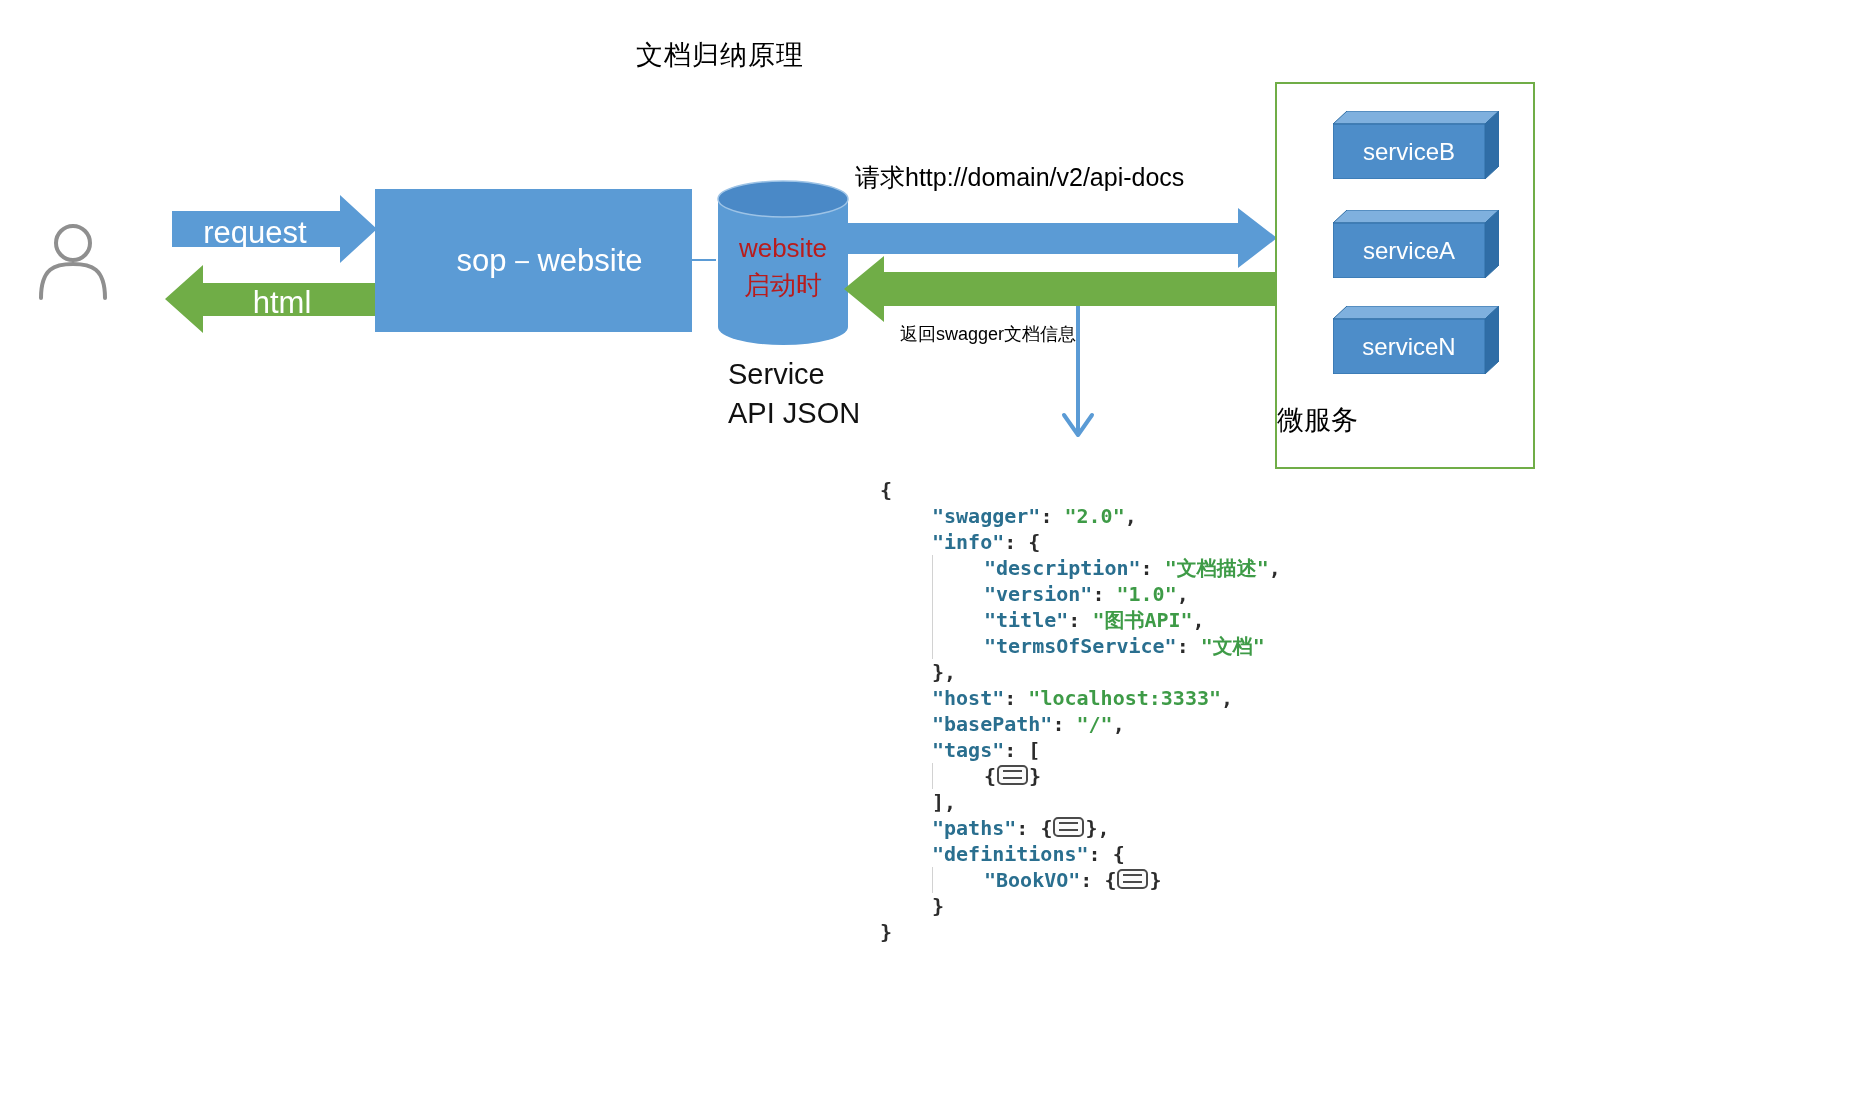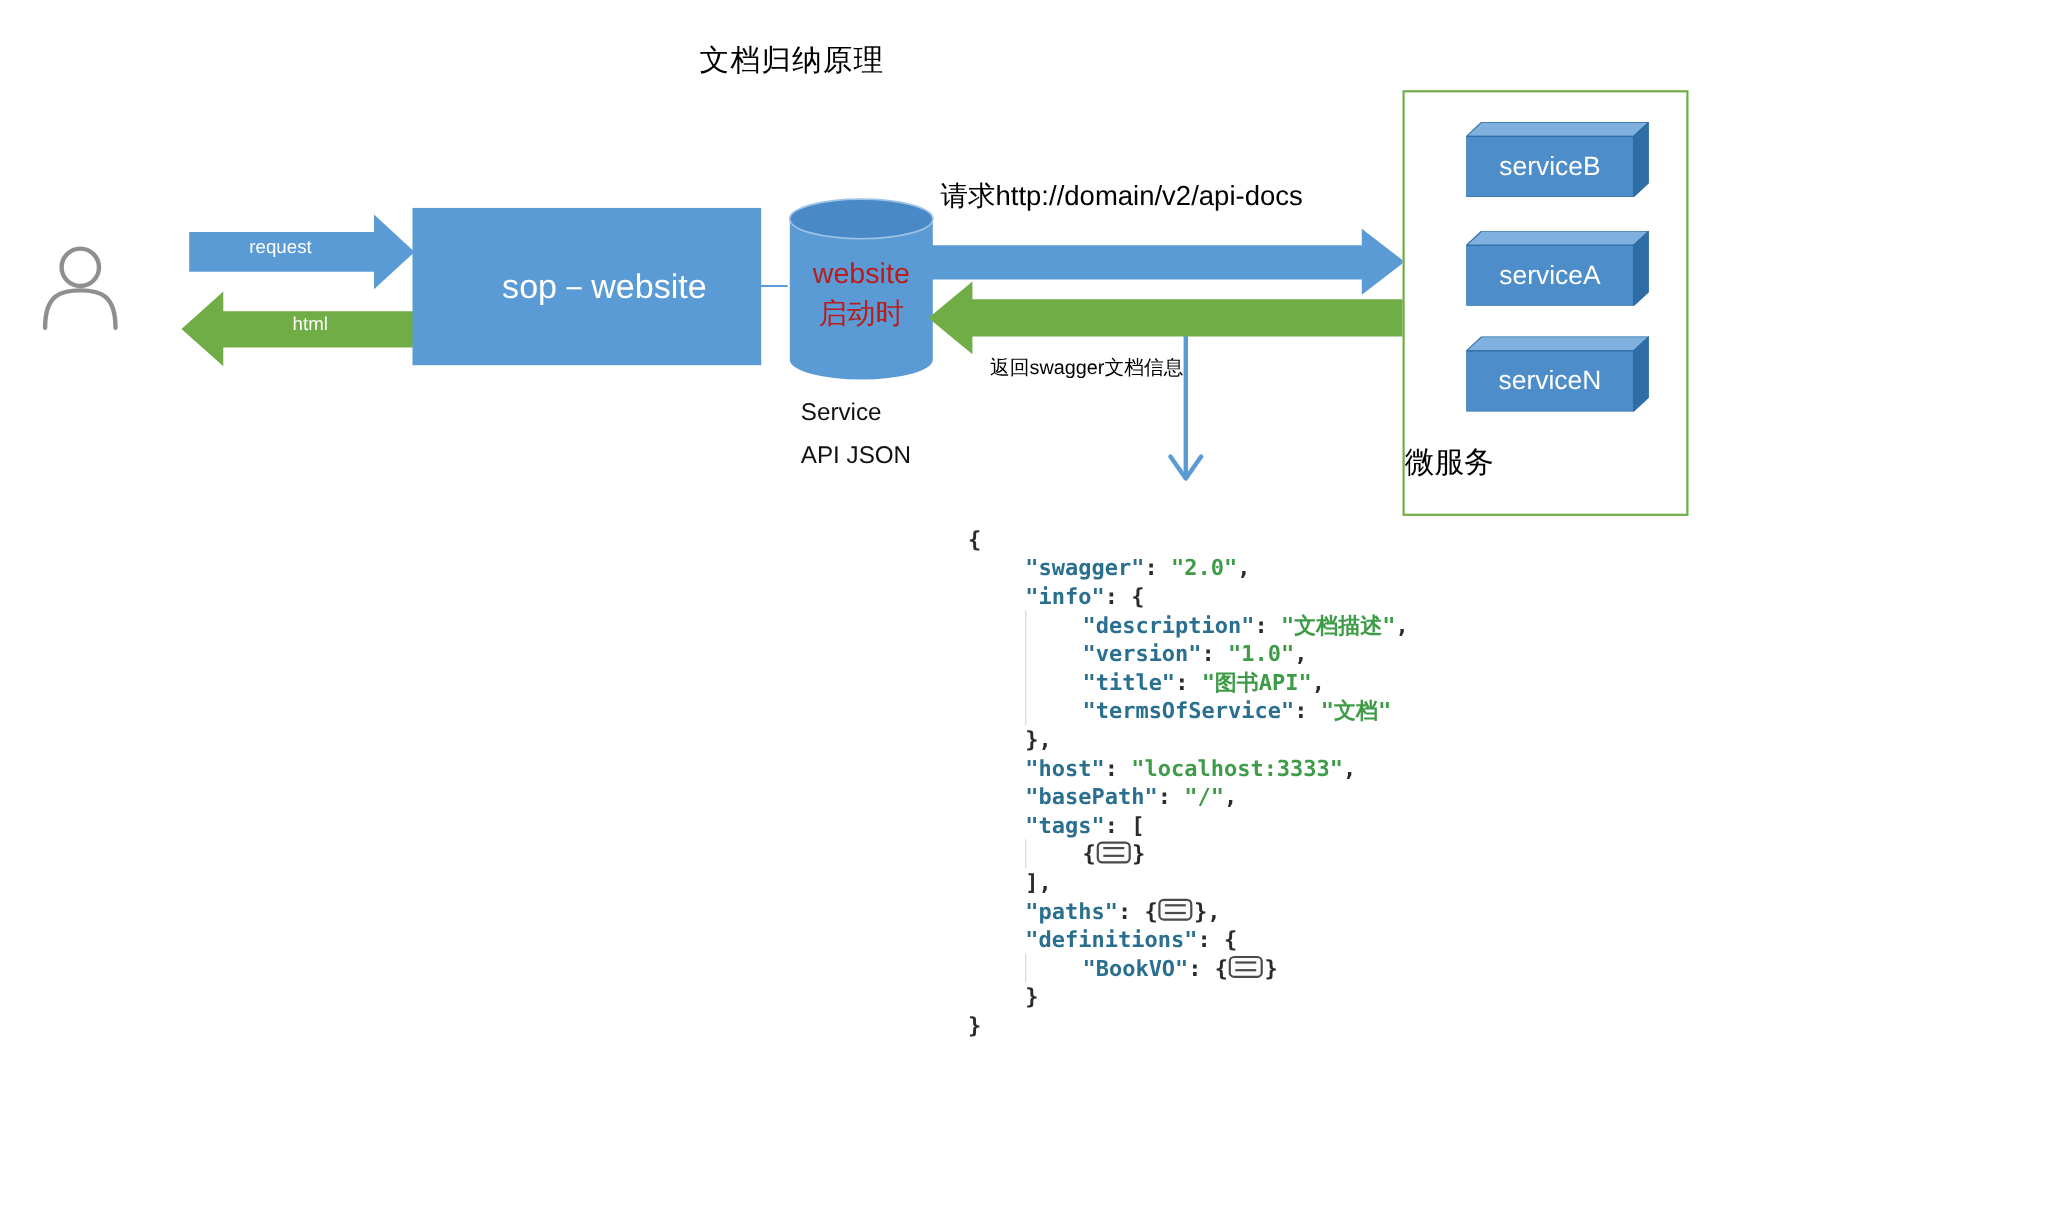--- a/index.html
+++ b/index.html
@@ -3,26 +3,26 @@
 <meta charset="utf-8">
 <style>
   html,body{margin:0;padding:0;background:#fff;}
   .canvas{
     position:relative;width:1860px;height:1106px;background:#ffffff;overflow:hidden;
     font-family:"Liberation Sans","DejaVu Sans",sans-serif;color:#000;margin-top:27px;
   }
   .layer{position:absolute;left:0;top:0;width:1860px;height:1106px;pointer-events:none;}
   .abs{position:absolute;}
   .title{left:560px;top:10px;width:320px;text-align:center;font-size:27px;font-weight:500;letter-spacing:1px;}
-  .arrow-label{color:#fff;font-size:17px;font-weight:500;}
+  .arrow-label{color:#fff;font-size:31px;font-weight:500;}
   .lbl-request{left:180px;top:188px;width:150px;text-align:center;}
   .lbl-html{left:212px;top:258px;width:140px;text-align:center;}
   .sop-box{left:375px;top:162px;width:285px;height:143px;background:#5B9BD5;display:flex;align-items:center;justify-content:center;color:#fff;font-size:31px;padding-left:32px;}
   .cyl-label{left:716px;top:203px;width:134px;text-align:center;color:#b91c1c;font-size:26px;line-height:37px;}
-  .api-caption{left:728px;top:328px;font-size:22px;line-height:39px;color:#111;}
+  .api-caption{left:728px;top:328px;font-size:29px;line-height:39px;color:#111;}
   .url-label{left:855px;top:134px;width:470px;font-size:25px;color:#000000;}
   .return-label{left:900px;top:295px;width:340px;font-size:18px;color:#000;}
   .micro-box{left:1275px;top:55px;width:260px;height:387px;border:2px solid #70AD47;background:#fff;box-sizing:border-box;}
   .service-item{position:absolute;left:56px;width:166px;height:56px;}
   .service-item.s1{top:27px;} .service-item.s2{top:126px;} .service-item.s3{top:222px;}
   .service-label{position:absolute;left:0;top:13px;width:152px;height:55px;display:flex;align-items:center;justify-content:center;color:#fff;font-size:24px;}
   .micro-label{position:absolute;left:0;top:318px;width:100%;text-align:left;font-size:27px;color:#000;}
   
   .code{position:absolute;left:880px;top:450px;font-family:"DejaVu Sans Mono","Liberation Mono",monospace;font-size:20px;font-weight:bold;color:#2b2b2b;}
   .code-line{height:26px;line-height:26px;white-space:pre;}

